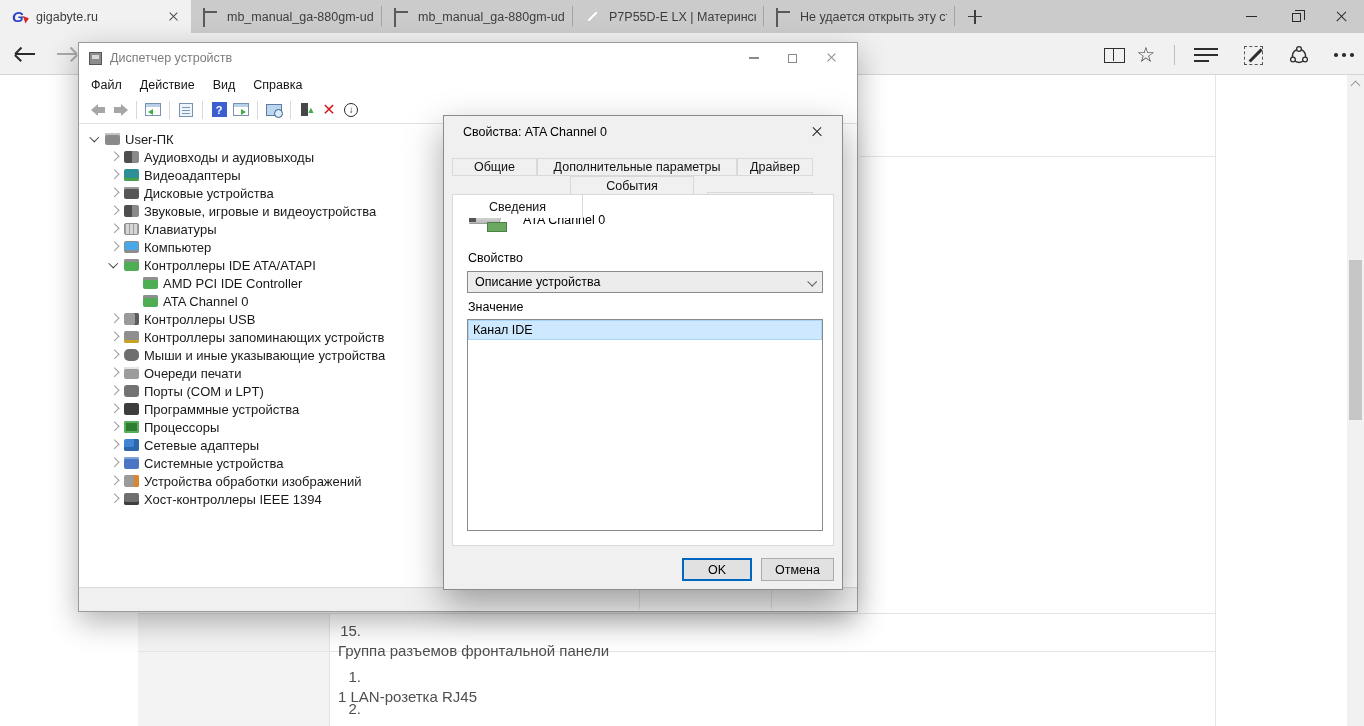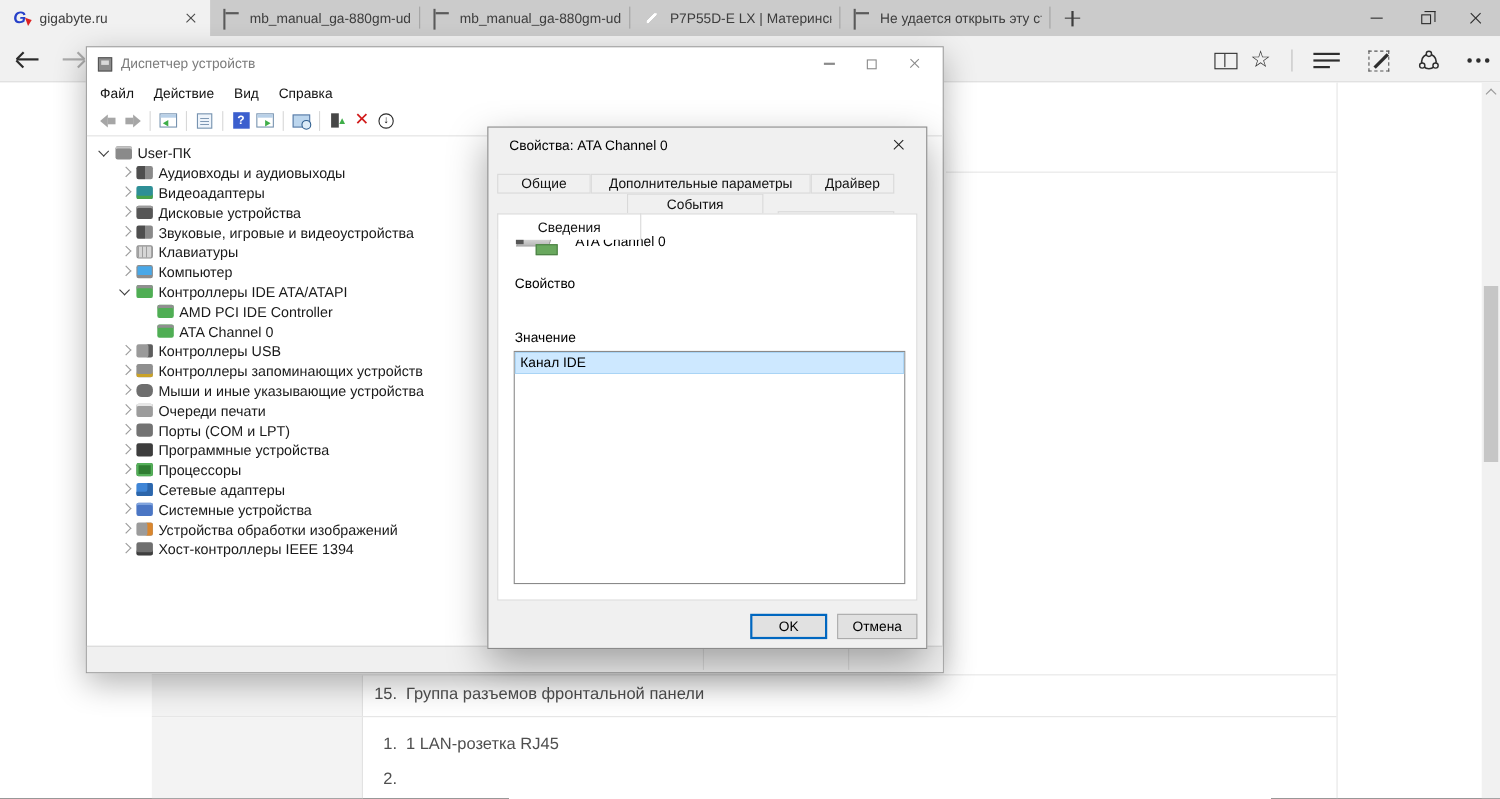--- a/index.html
+++ b/index.html
@@ -61,21 +61,21 @@
   .webnote{width:19px;height:19px;border:1.3px dashed #555;position:relative;}
   .webnote::before{content:"";position:absolute;left:2px;top:7px;width:17px;height:2.6px;background:#2e2e2e;transform:rotate(-45deg);}
   .dots{display:flex;gap:4.5px;}
   .dots i{width:3.6px;height:3.6px;border-radius:50%;background:#2e2e2e;}
 
   
   #page{position:absolute;left:0;top:75px;width:1364px;height:651px;background:#fff;}
   .pline{position:absolute;background:#e5e5e5;}
   #cellcol1{position:absolute;left:138px;top:539px;width:192px;height:37px;background:#f3f3f3;border-right:1px solid #e2e2e2;}
   #cellcol2{position:absolute;left:138px;top:577px;width:192px;height:74px;background:#f3f3f3;border-right:1px solid #e2e2e2;}
-  .prow{position:absolute;display:flex;font-size:15px;color:#4f4f4f;line-height:20px;}
+  .prow{position:absolute;display:flex;font-size:15px;color:#4f4f4f;line-height:20px;flex-direction:column;}
   .prow .num{width:31px;text-align:right;flex:none;}
   .prow .ptext{margin-left:8px;white-space:nowrap;}
   
   #pg-scroll{position:absolute;right:0;top:0;width:17px;height:651px;background:#f1f1f1;}
   #pg-scroll .chev-up{position:absolute;left:4.5px;top:7px;width:7px;height:7px;border-left:1.5px solid #9a9a9a;border-top:1.5px solid #9a9a9a;transform:rotate(45deg);}
   #pg-thumb{position:absolute;left:2px;top:185px;width:13px;height:160px;background:#c6c6c6;}
 
   
   #dm{position:absolute;left:78px;top:42px;width:780px;height:570px;background:#fff;border:1px solid #9b9b9b;box-shadow:0 10px 28px rgba(0,0,0,.30);}
   #dm-titlebar{position:absolute;left:0;top:0;right:0;height:30px;display:flex;align-items:center;padding-left:10px;}
@@ -469,20 +469,24 @@
     <div class="dtab" id="t-svedenia">Сведения</div>
 
     <div id="dlg-body">
       <span class="dev-icon">
         <i class="card"></i>
           <i class="pcb"></i>
           <i class="pins"></i>
       </span>
       <span id="dev-name">ATA Channel 0</span>
       <span class="dlg-label" id="lbl-prop">Свойство</span>
+      <div id="combo">
+        <span>Описание устройства</span>
+        <span class="cchev"></span>
+      </div>
       <span class="dlg-label" id="lbl-val">Значение</span>
       <div id="listbox">
         <div id="sel-item">Канал IDE</div>
       </div>
     </div>
 
     <div class="dlg-btn" id="btn-ok">OK</div>
     <div class="dlg-btn" id="btn-cancel">Отмена</div>
   </div>
 

